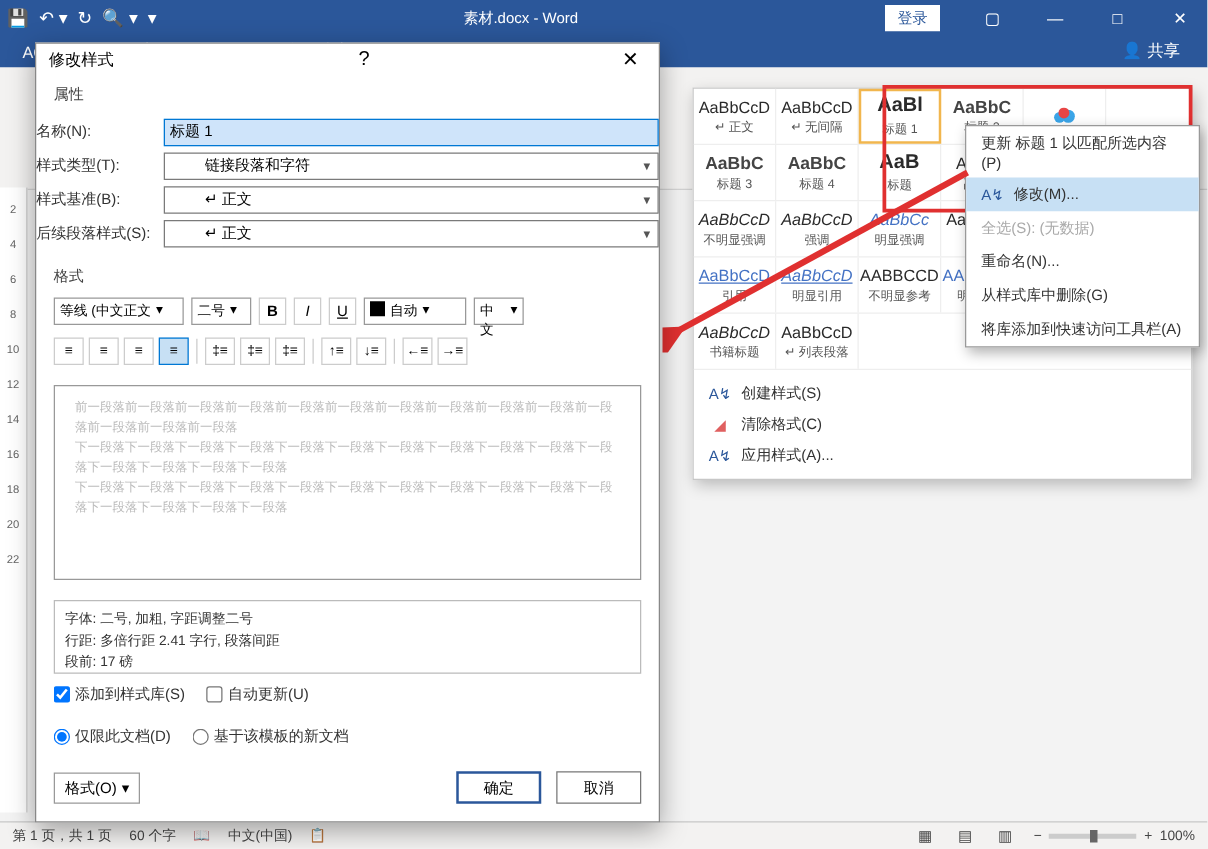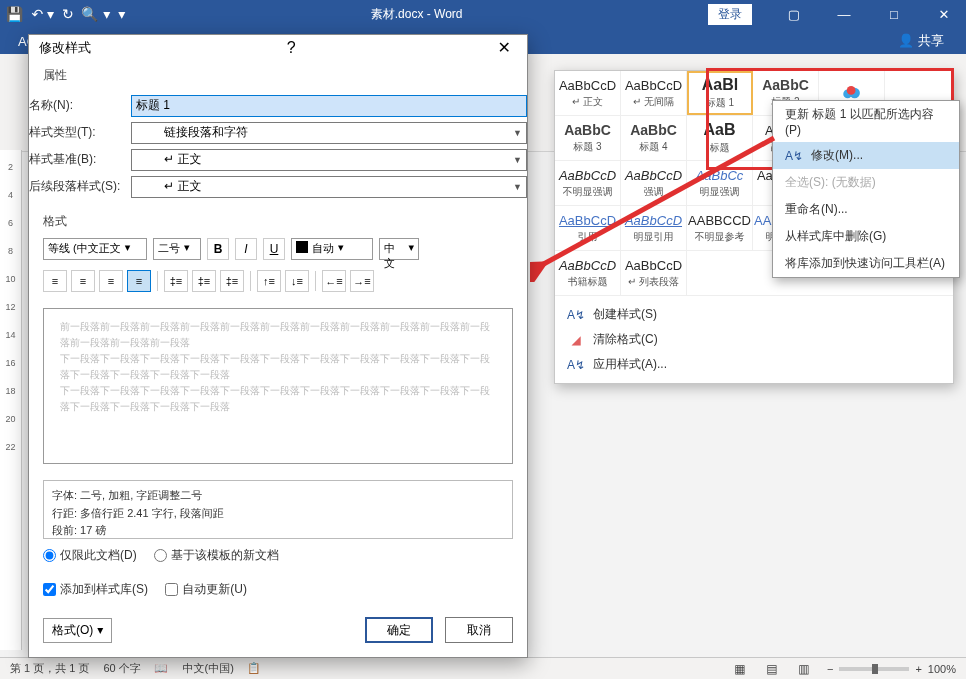--- a/index.html
+++ b/index.html
@@ -344,36 +344,36 @@
     <div class="gray">下一段落下一段落下一段落下一段落下一段落下一段落下一段落下一段落下一段落下一段落下一段落下一段落下一段落下一段落下一段落</div>
   </div>
   <div class="desc">
     <div>字体: 二号, 加粗, 字距调整二号</div>
     <div>    行距: 多倍行距 2.41 字行, 段落间距</div>
     <div>    段前: 17 磅</div>
     <div>    段后: 16.5 磅, 与下段同页, 段中不分页, 1 级, 样式: 链接, 在样式库中显示, 优先级: 10</div>
   </div>
   <div class="opts">
     <label>
+        <input type="checkbox" checked="" style="">
+        <span>添加到样式库(S)</span>
+      </label>
+    <label>
+        <input type="checkbox" style="">
+        <span>自动更新(U)</span>
+      </label>
+  </div>
+  <div class="opts">
+    <label>
         <input type="radio" name="scope" checked="" style="">
         <span>仅限此文档(D)</span>
       </label>
     <label>
         <input type="radio" name="scope" style="">
         <span>基于该模板的新文档</span>
-      </label>
-  </div>
-  <div class="opts">
-    <label>
-        <input type="checkbox" checked="" style="">
-        <span>添加到样式库(S)</span>
-      </label>
-    <label>
-        <input type="checkbox" style="">
-        <span>自动更新(U)</span>
       </label>
   </div>
   <div class="footer">
     <div class="fmt-btn">
         <span>格式(O)</span>
         <span>▾</span>
       </div>
     <div class="spacer"></div>
     <button class="dbtn primary">确定</button>
     <button class="dbtn">取消</button>

